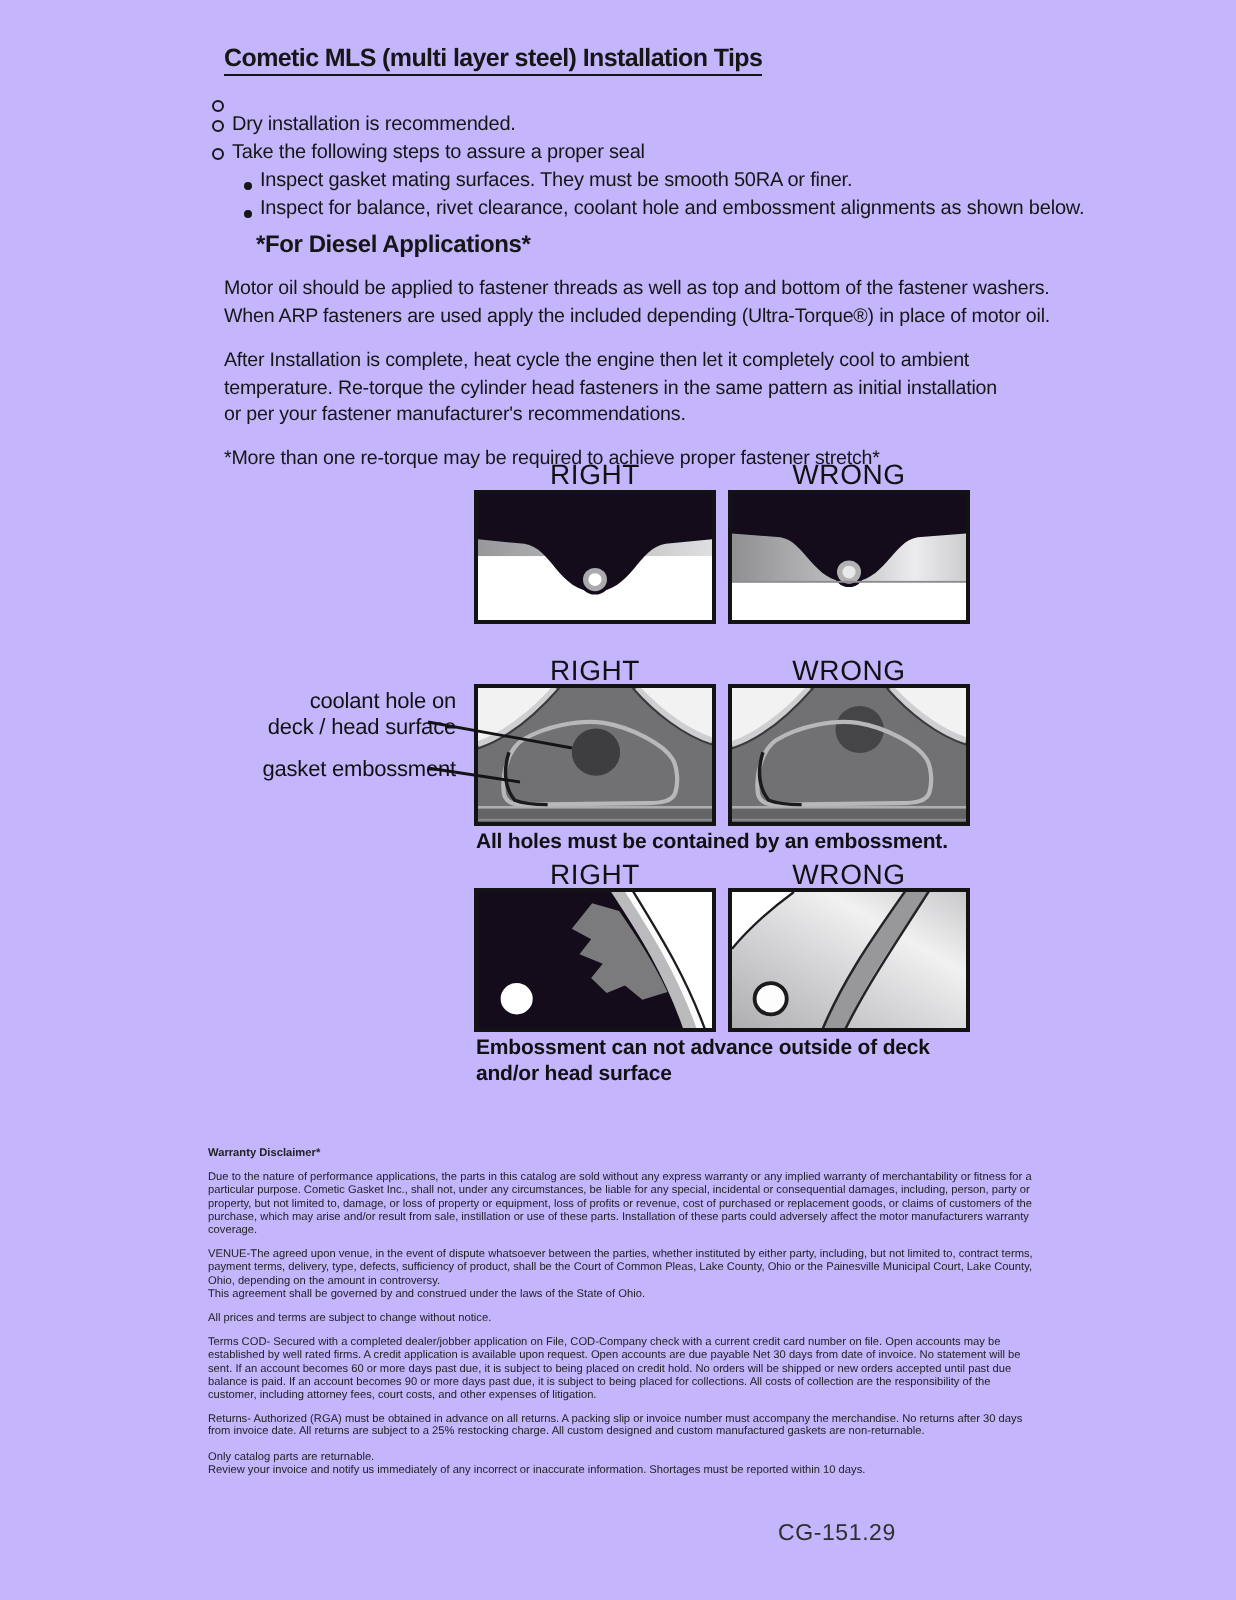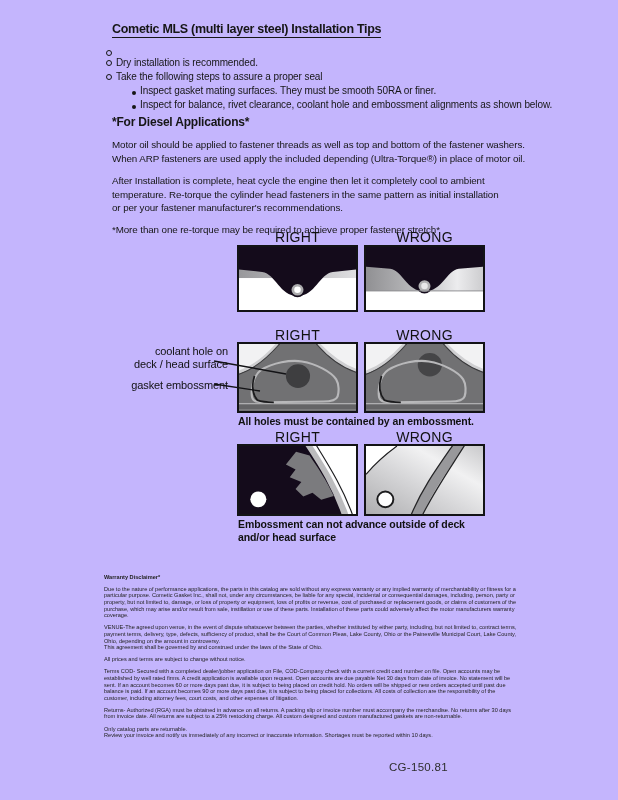--- a/index.html
+++ b/index.html
@@ -14,25 +14,25 @@
     position:absolute; left:112px; top:22px;
     font-size:12.5px; font-weight:bold; letter-spacing:-0.3px;
     border-bottom:1.5px solid #161616; padding-bottom:1px;
   }
 
   
   .bullets { position:absolute; left:106px; top:45px; width:500px; font-size:10px; line-height:14px; letter-spacing:-0.1px; }
   .b-item { display:flex; align-items:flex-start; }
   .b-ring { width:4px; height:4px; border:1px solid #161616; border-radius:50%; margin:4.5px 4px 0 0; flex:none; }
   .b-dot  { width:4px; height:4px; background:#161616; border-radius:50%; margin:5px 4px 0 0; flex:none; }
-  .sub { margin-left:26px;align-items:center; }
+  .sub { margin-left:16px;align-items:center; }
 
   
   .diesel { position:absolute; left:112px; top:116px; width:480px; font-size:9.8px; line-height:13.4px; letter-spacing:-0.1px; }
-  .diesel h2 { font-size:12px; margin:0 0 9px 0; letter-spacing:-0.2px; }
+  .diesel h2 { font-size:12px; margin:0 0 9px 16px; letter-spacing:-0.2px; }
   .diesel p { margin:0 0 9px 0; }
 
   
   .dg-label { position:absolute; width:121px; text-align:center; font-size:14px; letter-spacing:0.3px; color:#111; }
   .panel { position:absolute; width:121px; border:2px solid #131316; background:#fff; box-sizing:border-box; }
   .panel svg { display:block; width:100%; height:100%; }
   .caption { position:absolute; left:238px; font-weight:bold; font-size:10.5px; line-height:12.5px; color:#111; letter-spacing:-0.1px; }
   .annot { position:absolute; left:76px; width:152px; text-align:right; font-size:11px; line-height:12.5px; color:#111; letter-spacing:-0.1px; }
   .leader-svg { position:absolute; left:210px; top:355px; pointer-events:none; }
 
@@ -214,15 +214,15 @@
     <p class="pre">Due to the nature of performance applications, the parts in this catalog are sold without any express warranty or any implied warranty of merchantability or fitness for a particular purpose.  Cometic Gasket Inc., shall not, under any circumstances, be liable for any special, incidental or consequential damages, including, person, party or property, but not limited to, damage, or loss of property or equipment, loss of profits or revenue, cost of purchased or replacement goods, or claims of customers of the purchase, which may arise and/or result from sale, instillation or use of these parts.  Installation of these parts could adversely affect the motor manufacturers warranty coverage.</p>
     <p class="pre">VENUE-The agreed upon venue, in the event of dispute whatsoever between the parties, whether instituted by either party, including, but not limited to, contract terms, payment terms, delivery, type, defects, sufficiency of product, shall be the Court of Common Pleas, Lake County, Ohio or the Painesville Municipal Court, Lake County, Ohio, depending on the amount in controversy.
 This agreement shall be governed by and construed under the laws of the State of Ohio.</p>
     <p class="pre">All prices and terms are subject to change without notice.</p>
     <p class="pre">Terms COD- Secured with a completed dealer/jobber application on File, COD-Company check with a current credit card number on file.  Open accounts may be established by well rated firms.  A credit application is available upon request.  Open accounts are due payable Net 30 days from date of invoice.  No statement will be sent.  If an account becomes 60 or more days past due, it is subject to being placed on credit hold.  No orders will be shipped or new orders accepted until past due balance is paid.  If an account becomes 90 or more days past due, it is subject to being placed for collections.  All costs of collection are the responsibility of the customer, including attorney fees, court costs, and other expenses of litigation.</p>
     <p class="pre">Returns- Authorized (RGA) must be obtained in advance on all returns.  A packing slip or invoice number must accompany the merchandise.  No returns after 30 days from invoice date.  All returns are subject to a 25% restocking charge.  All custom designed and custom manufactured gaskets are non-returnable.</p>
     <p class="pre">Only catalog parts are returnable.
 Review your invoice and notify us immediately of any incorrect or inaccurate information.  Shortages must be reported within 10 days.</p>
   </div>
 
-  <div class="code">CG-150.81</div>
+  <div class="code">CG-151.29</div>
 
 </div>
 
 </body></html>

